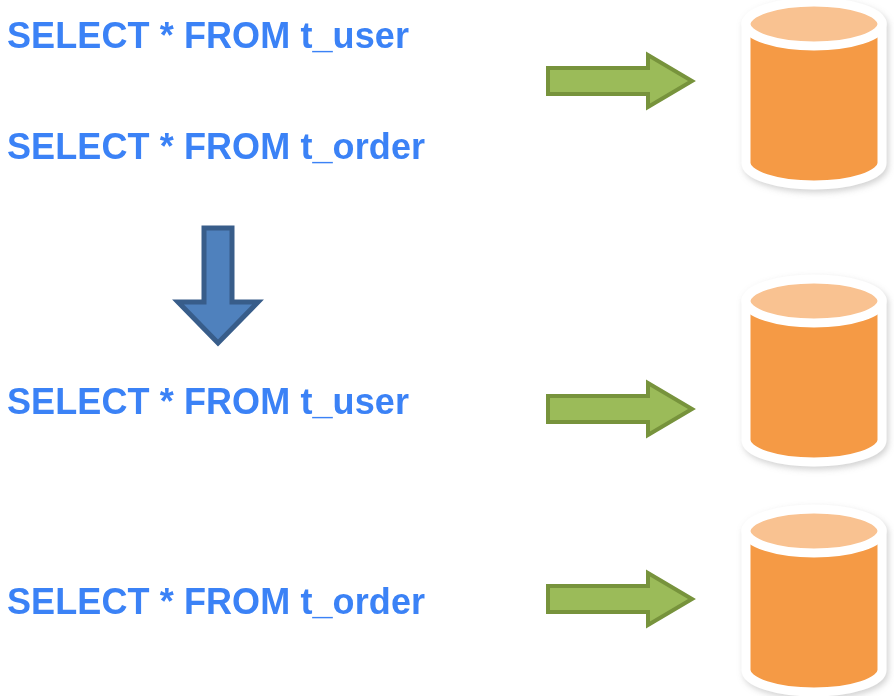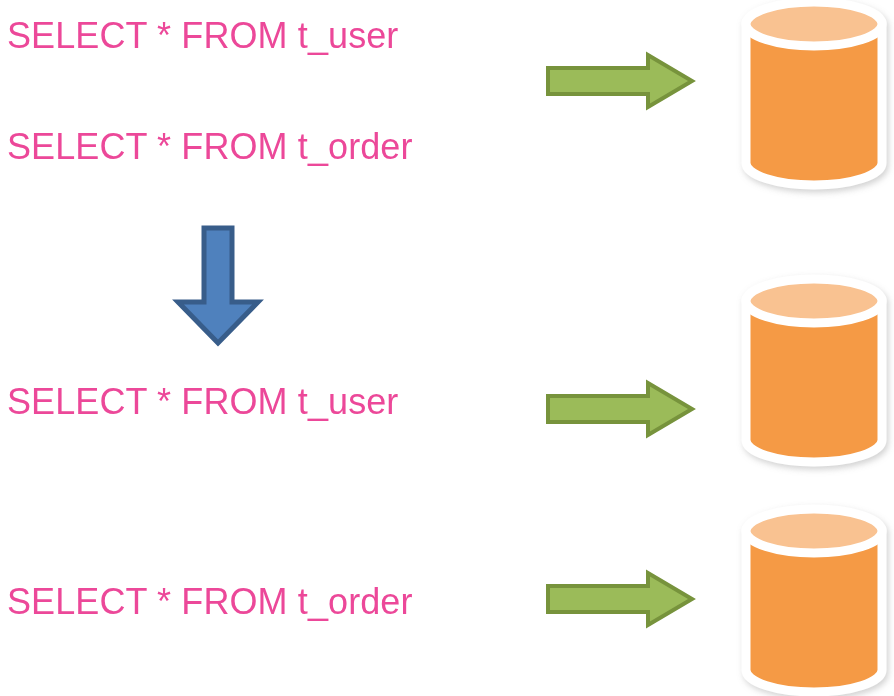--- a/index.html
+++ b/index.html
@@ -20,26 +20,26 @@
     position: absolute;
     left: 0;
     top: 0;
     width: 894px;
     height: 696px;
   }
   
   .sql-text {
     position: absolute;
     white-space: nowrap;
-    color: #ec4899;
+    color: #3b82f6;
     font-family: "Liberation Sans", sans-serif;
     font-size: 36px;
     line-height: 36px;
     letter-spacing: 0.1px;
-    font-weight: 400;
+    font-weight: 700;
   }
   #sql-0 { left: 7px;  top: 18px;  }
   #sql-1 { left: 7px;  top: 129px; }
   #sql-2 { left: 7px;  top: 384px; }
   #sql-3 { left: 7px;  top: 584px; }
 
   
   .arrow-right {
     position: absolute;
     width: 150px;

